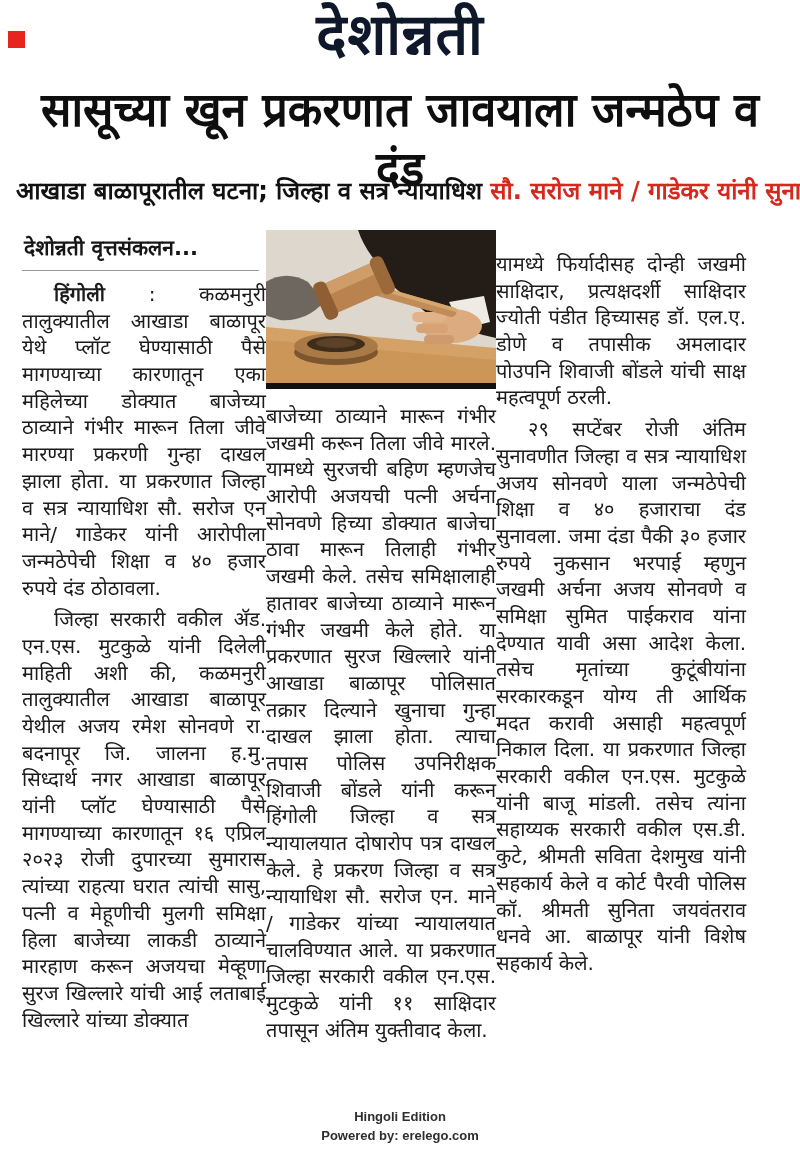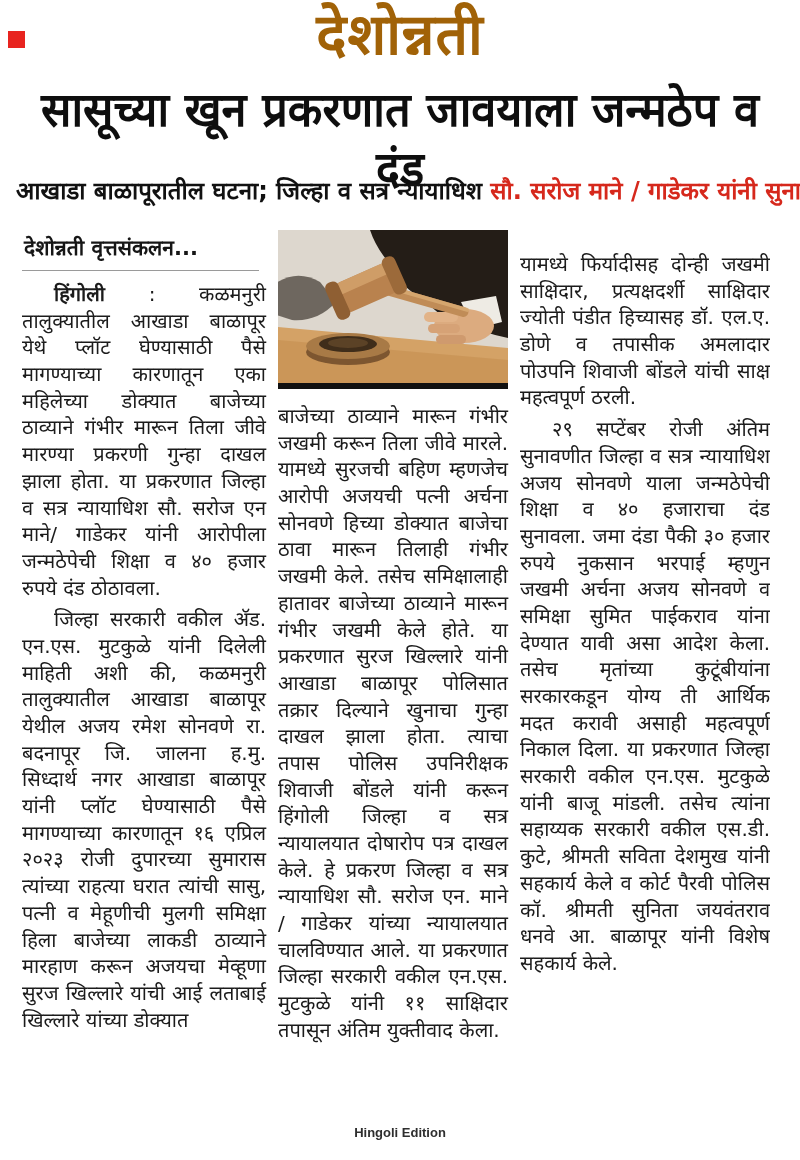--- a/index.html
+++ b/index.html
@@ -3,54 +3,54 @@
 <meta charset="utf-8">
 <style>
   html,body{margin:0;padding:0;}
   body{
     width:800px;height:1160px;position:relative;background:#ffffff;
     font-family:"DejaVu Sans",sans-serif;color:#1b1b1b;overflow:hidden;
   }
   .logo-mark{position:absolute;left:8px;top:31px;width:17px;height:17px;background:#e8241f;}
   .masthead{
     position:absolute;top:2px;left:0;width:100%;text-align:center;
-    font-size:57px;font-weight:800;color:#a16207;letter-spacing:1px;line-height:1.15;
+    font-size:57px;font-weight:800;color:#0f172a;letter-spacing:1px;line-height:1.15;
   }
   .headline{
     position:absolute;top:84px;left:12px;width:776px;text-align:center;
     font-size:45px;font-weight:800;color:#0e0e0e;line-height:1.25;letter-spacing:0px;
     transform:scaleY(1.05);
   }
   .subheadline{
     position:absolute;top:176px;left:16px;width:768px;text-align:center;
     font-size:24px;font-weight:700;line-height:1.3;white-space:nowrap;
   }
   .subheadline .sub-black{color:#111111;text-align:center;}
   .subheadline .sub-red{color:#d6281c;}
   .content{
     position:absolute;top:228px;left:22px;width:748px;height:882px;overflow:hidden;
-    display:grid;grid-template-columns:244px 230px 250px;column-gap:12px;
+    display:grid;grid-template-columns:244px 230px 250px;
   }
   .col{font-size:20px;line-height:1.335;text-align:justify;}
   .col p{margin:5px 0 2px 0;}
   .col p.indent{text-indent:32px;}
   .byline{font-size:21px;font-weight:600;color:#161616;padding:6px 0 6px 2px;}
   .byline-rule{border:none;border-top:1.5px solid #9a9a9a;margin:2px 0 10px 0;width:97%;}
   .photo-wrap{
     width:230px;height:153px;border-bottom:6px solid #111;margin:2px 0 14px 0;
     background:#ddd8d0;overflow:hidden;
   }
   .photo-wrap svg{display:block;}
   .col3-pad{padding-top:18px;}
   .footer{
     position:absolute;top:1108px;left:0;width:100%;text-align:center;
     font-family:"Liberation Sans",sans-serif;font-size:13px;font-weight:700;
     color:#2e2e2e;line-height:1.45;
   }
-  .footer div{margin:16px;}
+  .footer div{margin:0;}
 </style>
 </head>
 <body>
 
 <div class="logo-mark"></div>
 
 <div class="masthead">देशोन्नती</div>
 
 <h1 class="headline" style="margin:0;">सासूच्या खून प्रकरणात जावयाला जन्मठेप व दंड</h1>
 

